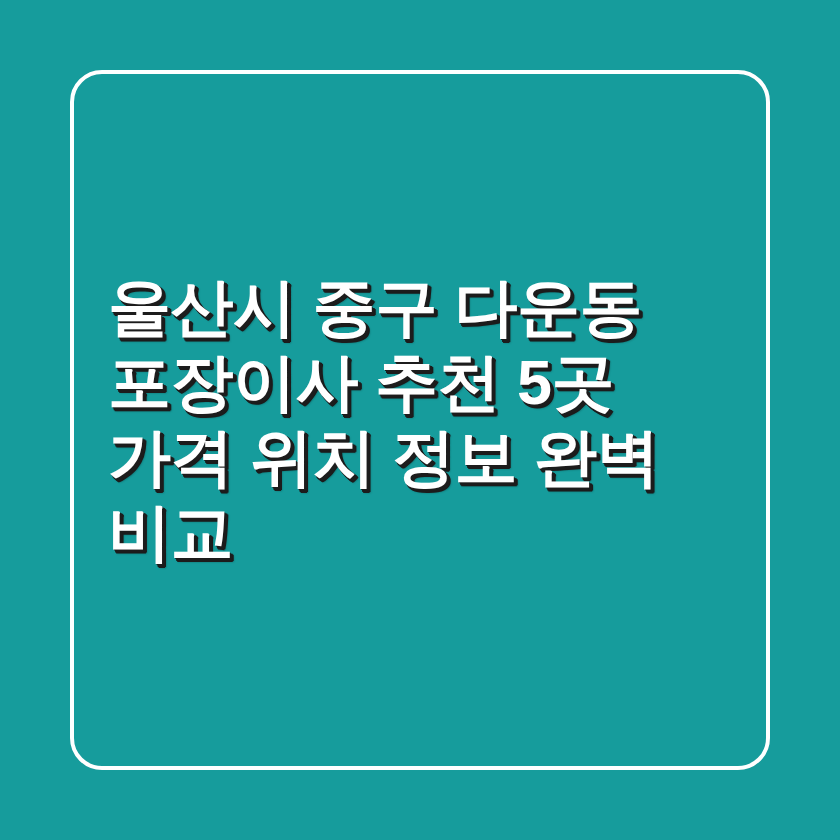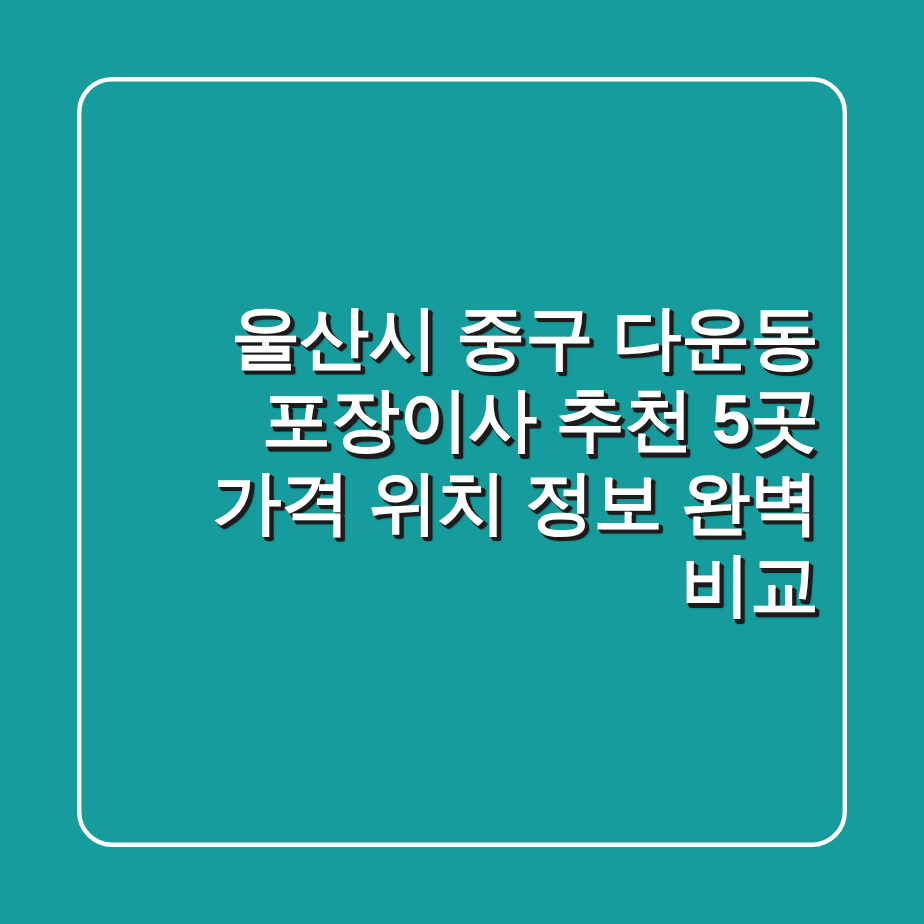--- a/index.html
+++ b/index.html
@@ -45,23 +45,23 @@
     width: 840px;
     height: 840px;
     display: flex;
     align-items: center;
     justify-content: center;
     box-sizing: border-box;
     padding: 0 96px;
   }
 
   .headline {
-    margin: 0;
+    margin: 12px;
     width: 100%;
-    text-align: right;
+    text-align: left;
     font-family: "Liberation Sans", "DejaVu Sans", sans-serif;
     font-size: 63px;
     line-height: 75px;
     font-weight: 700;
     letter-spacing: -0.5px;
     color: #ffffff;
     word-break: keep-all;
     text-shadow:
       3px 3px 0 #1c1c1c,
       3px 4px 0 #1c1c1c,

